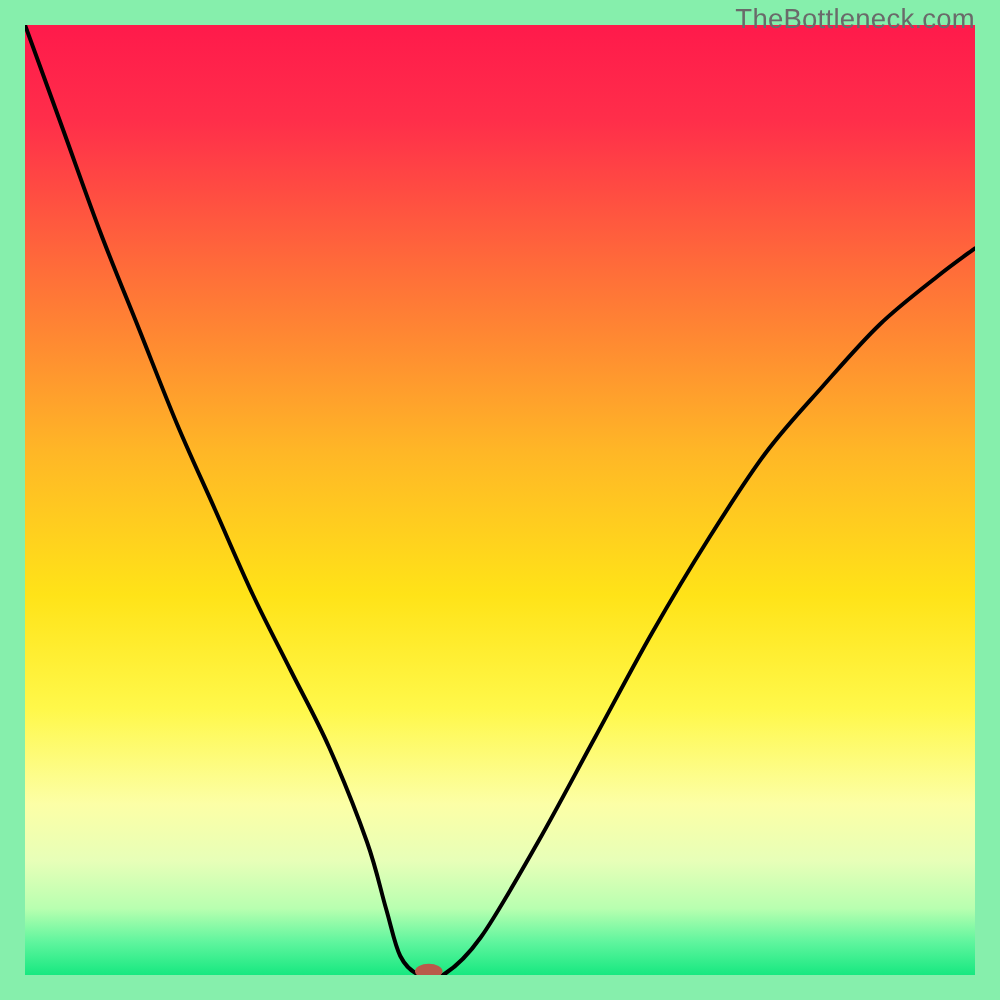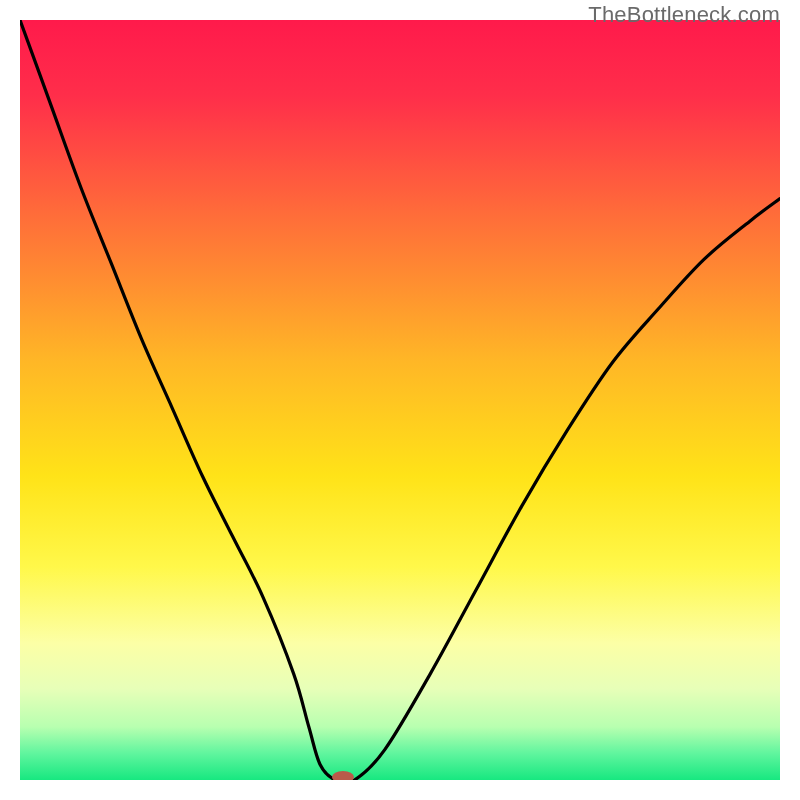--- a/index.html
+++ b/index.html
@@ -10,21 +10,21 @@
     background: #000;
     overflow: hidden;
     font-family: Arial, Helvetica, sans-serif;
   }
   .frame {
     position: absolute;
     left: 0;
     top: 0;
     width: 800px;
     height: 800px;
-    background: #ffffff;
+    background: #86efac;
   }
   .plot-area {
     position: absolute;
     left: 20px;
     top: 20px;
     width: 760px;
     height: 760px;
     overflow: hidden;
   }
   .watermark {

